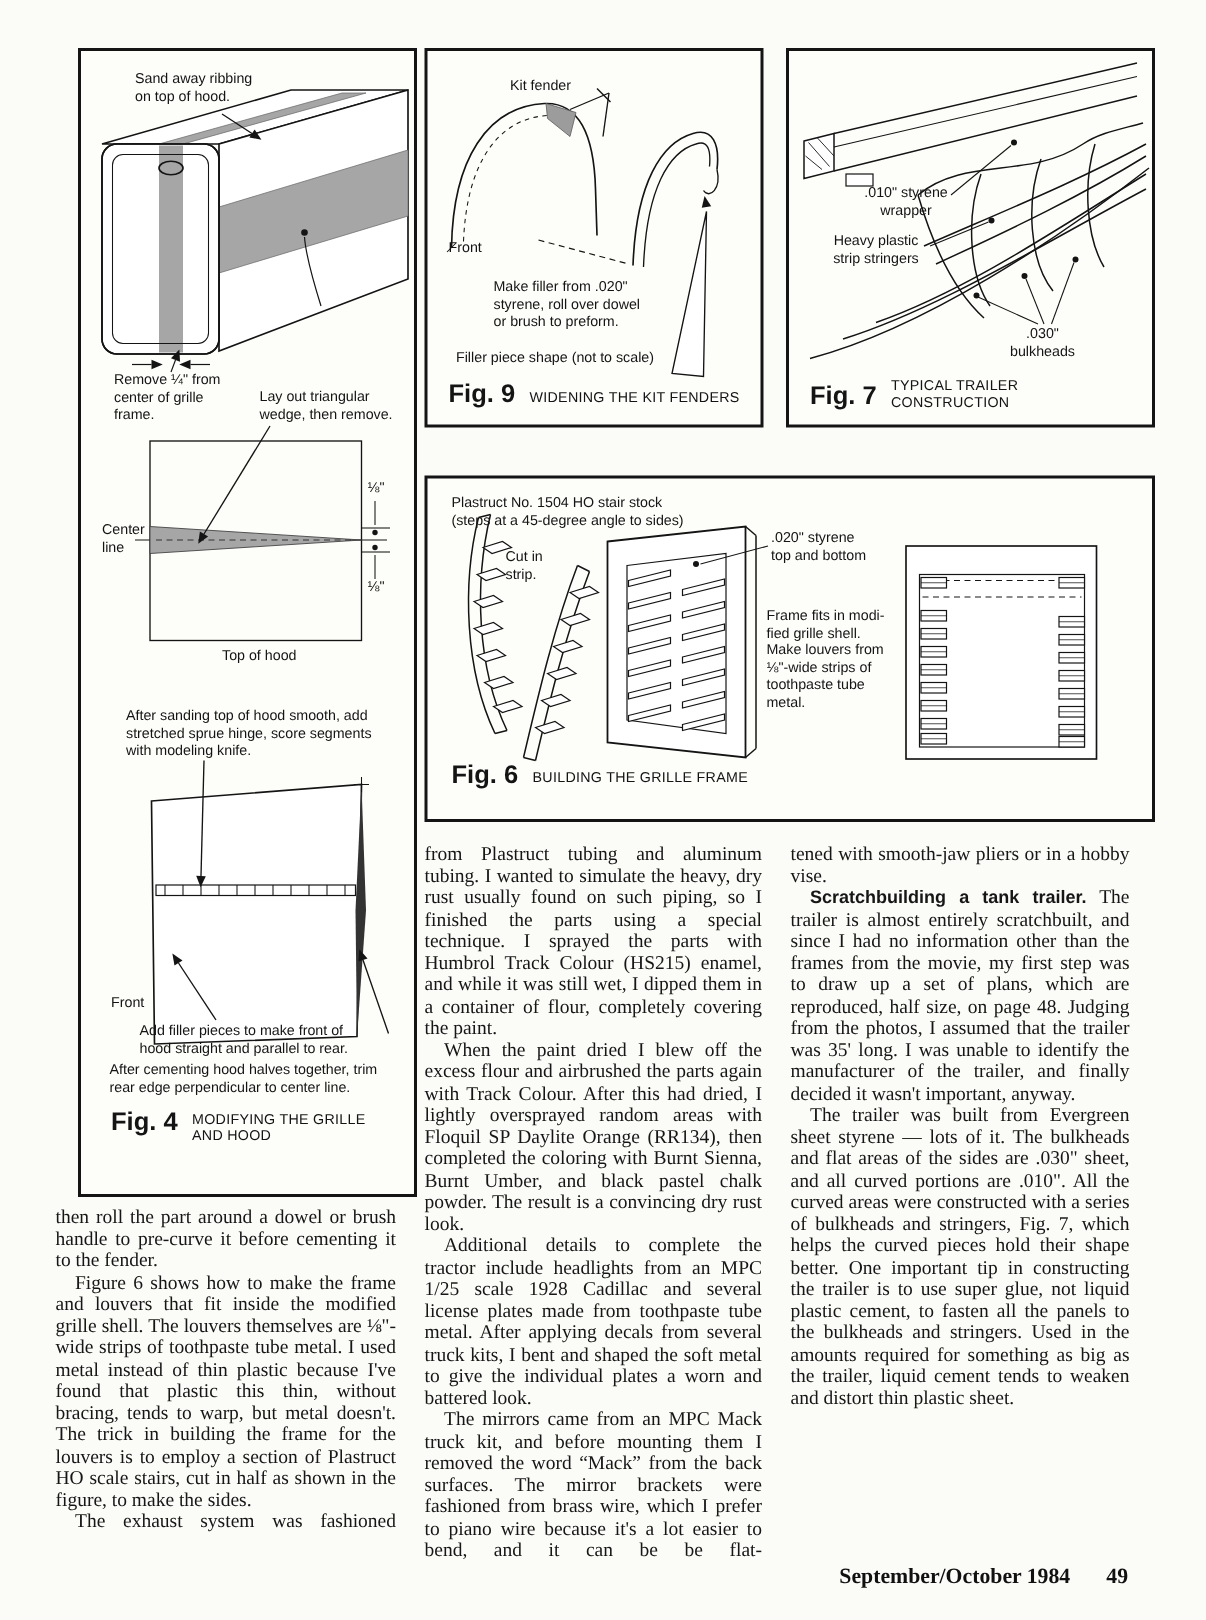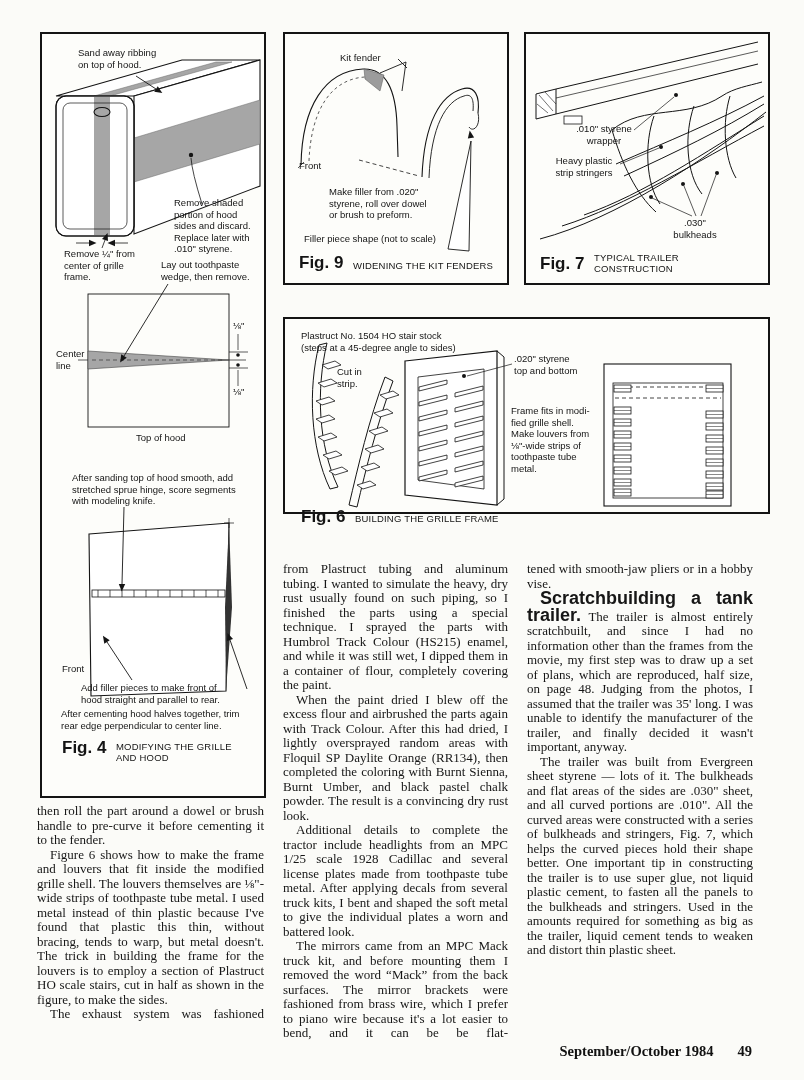--- a/index.html
+++ b/index.html
@@ -11,32 +11,32 @@
        line-height:11.5px;color:#141414;white-space:pre-line;}
   .ctr{text-align:center;}
   .figtag{position:absolute;font-family:"Liberation Sans",sans-serif;font-weight:bold;
           font-size:17px;color:#141414;}
   .figcap{position:absolute;font-family:"Liberation Sans",sans-serif;font-size:9.5px;
           line-height:11px;color:#141414;white-space:pre-line;letter-spacing:.2px;}
   .col{position:absolute;font-size:13px;line-height:14.5px;text-align:justify;}
   .col p{margin:0;}
   .ind{text-indent:13px;}
   .flast{text-align-last:justify;}
-  .lead{font-family:"Liberation Sans",sans-serif;font-weight:bold;font-size:18px;}
+  .lead{font-family:"Liberation Sans",sans-serif;font-weight:bold;font-size:12px;}
   .footer{position:absolute;font-family:"Liberation Serif",serif;font-weight:bold;
           font-size:14.5px;color:#111;text-align:right;}
   .pageno{margin-left:24px;}
   line,path,polygon,rect,circle,ellipse{vector-effect:none;}
 </style>
 </head>
 <body>
 
 <div class="page">
 
-  <div class="figbox" style="left:40px;top:32px;width:226px;height:766px;">
+  <div class="figbox" style="left:52px;top:32px;width:226px;height:766px;">
     <svg width="222" height="762" viewBox="0 0 222 762" fill="none" stroke="#141414" stroke-width="1.1">
       <defs>
         <path id="ah" d="M0,-3.2 L7.5,0 L0,3.2 Z"></path>
         <g id="stp">
             <polygon points="0,0 13,-4 19,0 6,4" fill="#fff" stroke="#141414" stroke-width=".8"></polygon>
           </g>
       </defs>
 
       <g>
         <polygon points="14,62 92,62 218,26 140,26" fill="#fff"></polygon>
@@ -84,29 +84,24 @@
         <line x1="82" y1="473" x2="80" y2="550" stroke-width=".9"></line>
         <use href="#ah" transform="translate(80,550) rotate(92)" fill="#141414" stroke="none"></use>
         <line x1="90" y1="646" x2="65" y2="608" stroke-width=".9"></line>
         <use href="#ah" transform="translate(65,608) rotate(-123)" fill="#141414" stroke="none"></use>
         <line x1="205" y1="655" x2="188" y2="606" stroke-width=".9"></line>
         <use href="#ah" transform="translate(188,606) rotate(-109)" fill="#141414" stroke="none"></use>
       </g>
     </svg>
     <div class="lbl" style="left:36px;top:13px;">Sand away ribbing
 on top of hood.</div>
-    <div class="lbl" style="left:132px;top:163px;">Remove shaded
-portion of hood
-sides and discard.
-Replace later with
-.010" styrene.</div>
     <div class="lbl" style="left:22px;top:214px;">Remove ¼" from
 center of grille
 frame.</div>
-    <div class="lbl" style="left:119px;top:225px;">Lay out toothpaste
+    <div class="lbl" style="left:119px;top:225px;">Lay out triangular
 wedge, then remove.</div>
     <div class="lbl" style="left:14px;top:314px;">Center
 line</div>
     <div class="lbl" style="left:191px;top:286px;">⅛"</div>
     <div class="lbl" style="left:191px;top:352px;">⅛"</div>
     <div class="lbl" style="left:94px;top:398px;">Top of hood</div>
     <div class="lbl" style="left:30px;top:438px;">After sanding top of hood smooth, add
 stretched sprue hinge, score segments
 with modeling knife.</div>
     <div class="lbl" style="left:20px;top:629px;">Front</div>
@@ -182,21 +177,21 @@
 wrapper</div>
     <div class="lbl ctr" style="left:22px;top:121px;width:72px;">Heavy plastic
 strip stringers</div>
     <div class="lbl ctr" style="left:138px;top:183px;width:62px;">.030"
 bulkheads</div>
     <div class="figtag" style="left:14px;top:220px;">Fig. 7</div>
     <div class="figcap" style="left:68px;top:218px;">TYPICAL TRAILER
 CONSTRUCTION</div>
   </div>
 
-  <div class="figbox" style="left:283px;top:317px;width:487px;height:197px;">
+  <div class="figbox" style="left:283px;top:317px;width:487px;height:231px;">
     <svg width="483" height="227" viewBox="0 0 483 227" fill="none" stroke="#141414" stroke-width="1">
       <defs>
         <g id="lv">
             <polygon points="0,0 28,-7 28,-3 0,4" fill="#fff" stroke="#141414" stroke-width=".8"></polygon>
           </g>
         <g id="bar">
             <rect width="17" height="7" fill="#fff" stroke="#141414" stroke-width=".8"></rect>
             <line x1="0" y1="3.5" x2="17" y2="3.5" stroke="#141414" stroke-width=".5"></line>
           </g>
       </defs>

